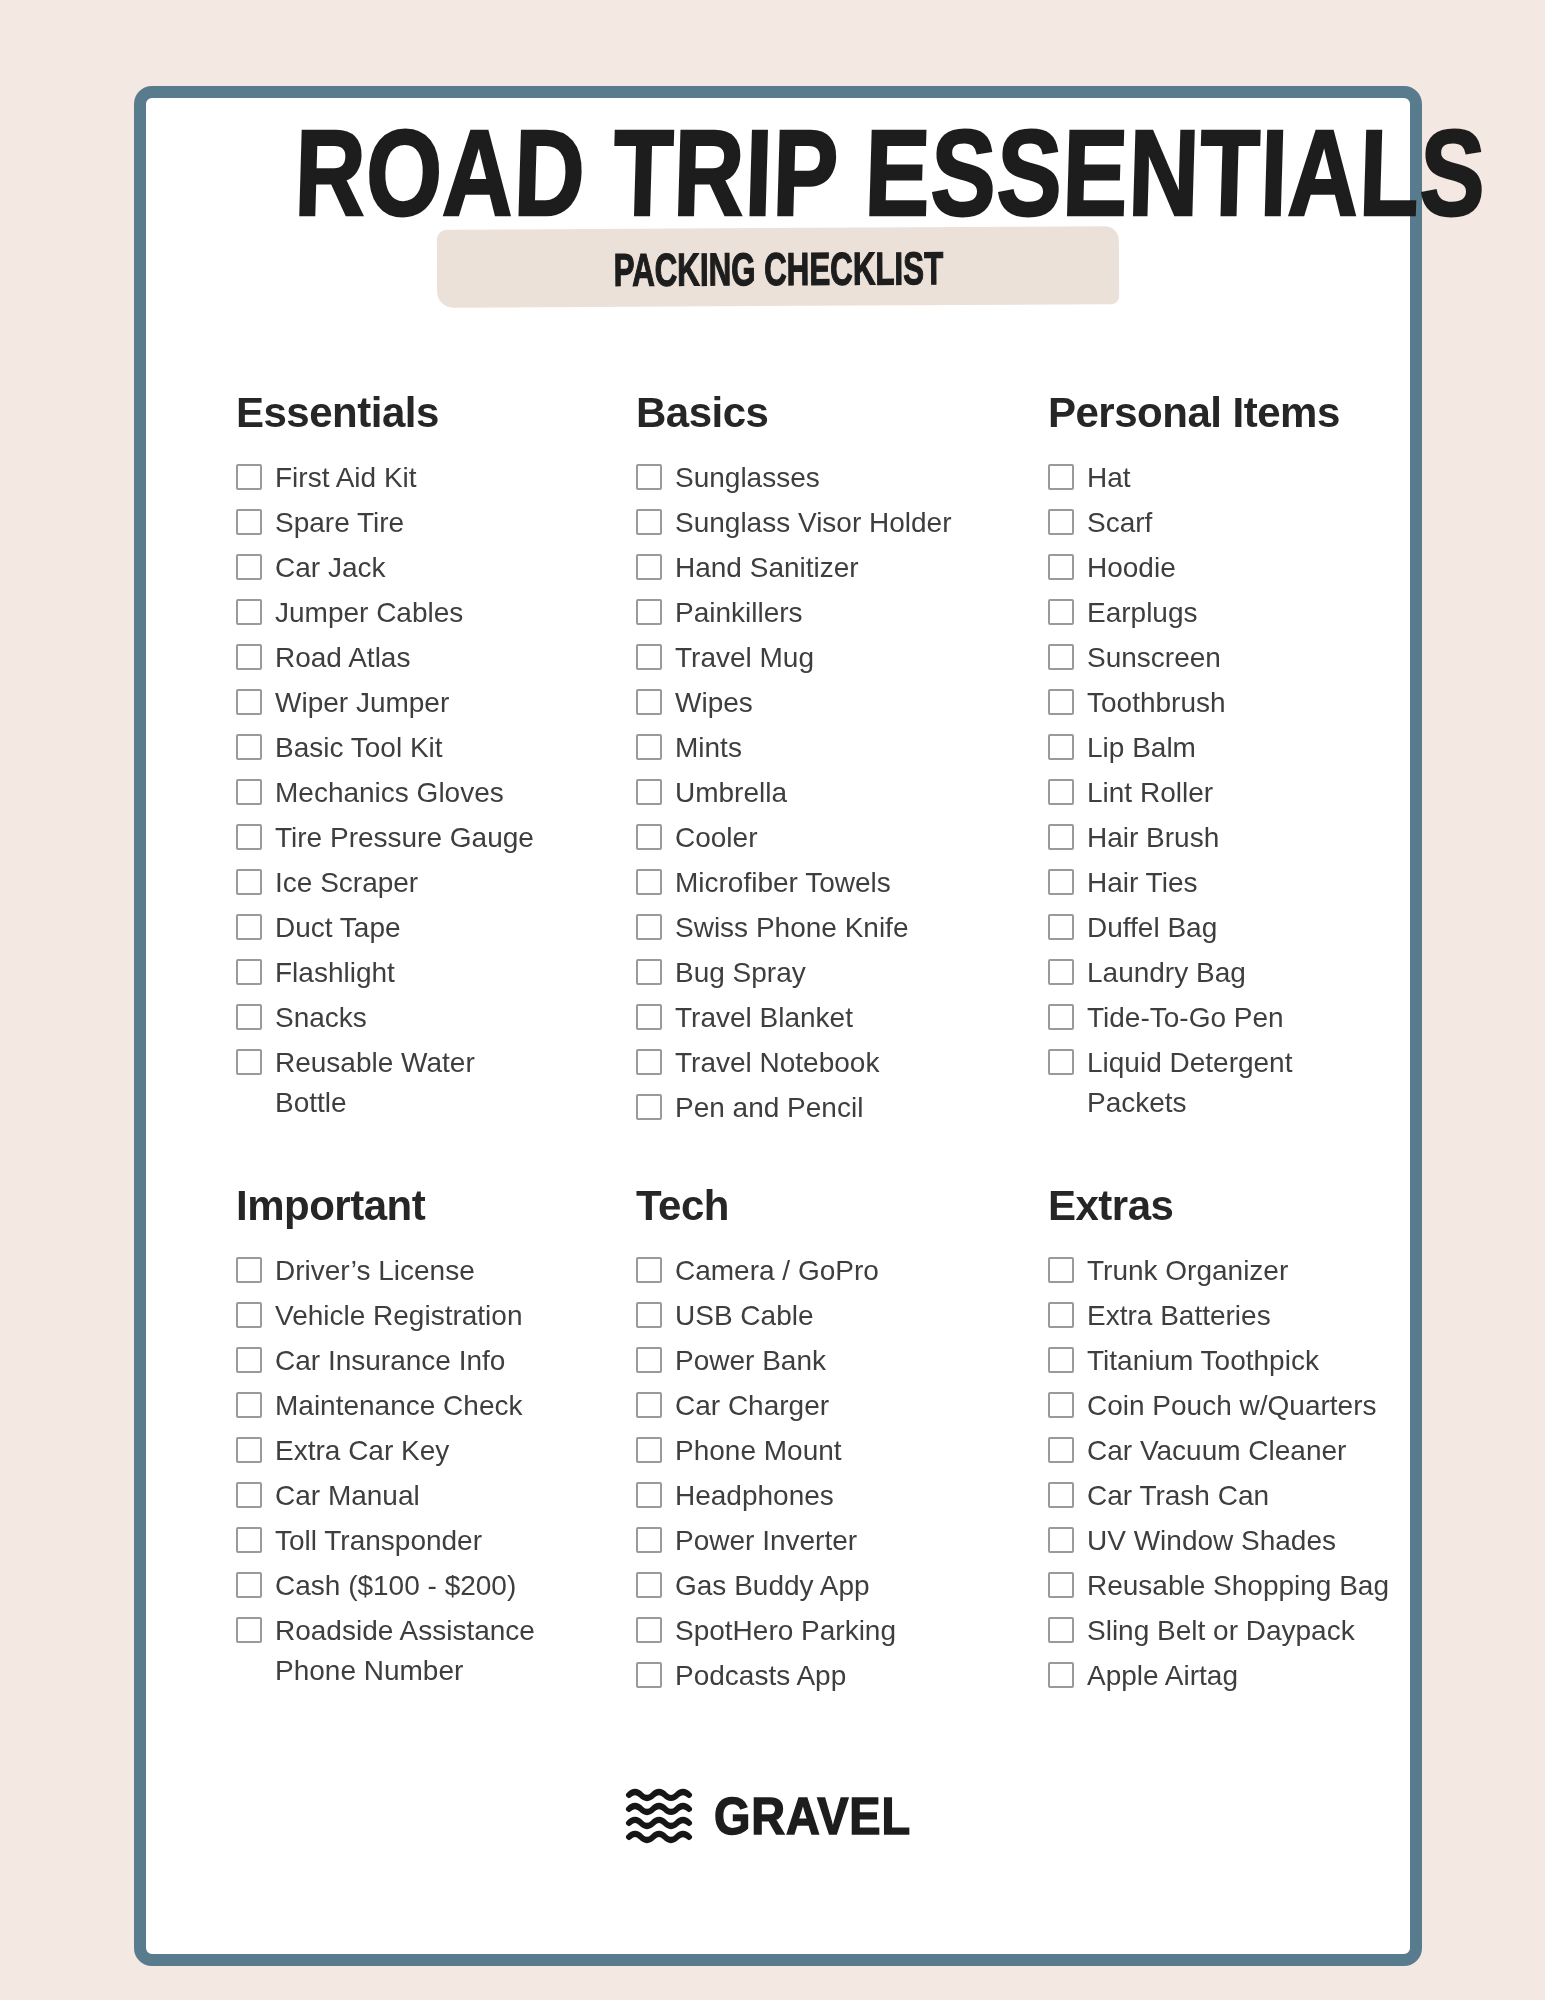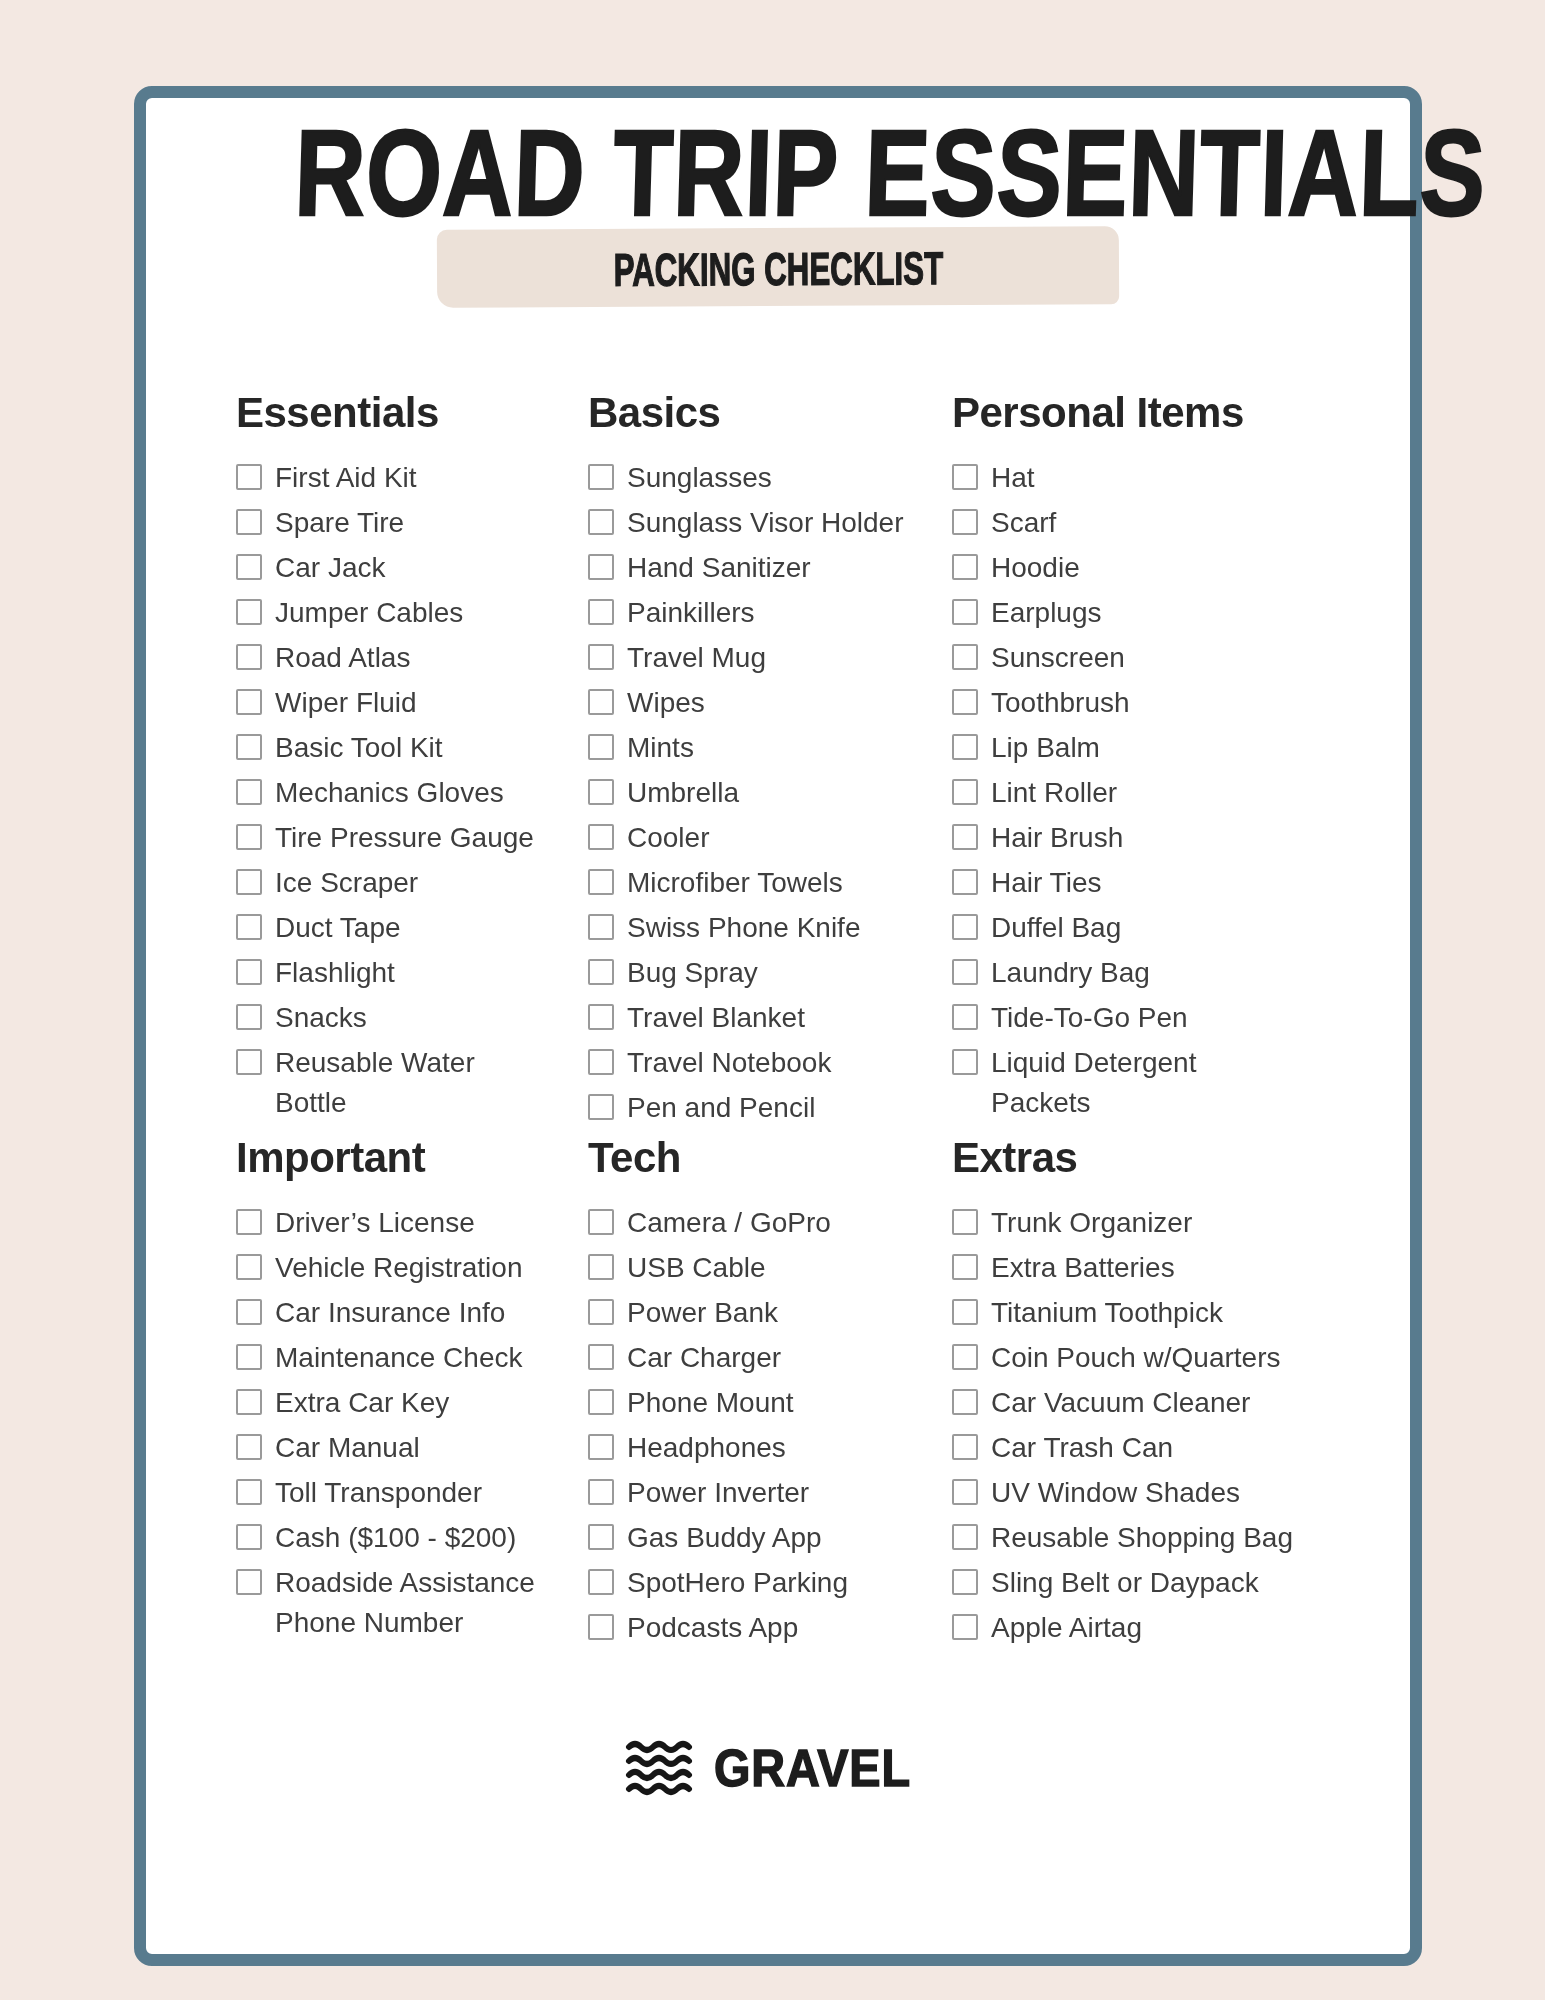--- a/index.html
+++ b/index.html
@@ -45,20 +45,21 @@
     font-size:46px;font-weight:700;color:var(--ink);
     -webkit-text-stroke:1.3px var(--ink);
     transform:scaleX(.68);transform-origin:center;
   }
   .grid{
     margin:82px 20px 0 90px;
     display:grid;
     grid-template-columns:352px 364px auto;
     column-gap:0;row-gap:0;
     align-items:start;
+    gap:48px;
   }
   .section-title{
     margin:0 0 20px 0;
     font-size:42px;line-height:50px;font-weight:700;
     color:var(--heading);letter-spacing:-.5px;
   }
   .item{display:flex;align-items:flex-start;margin:0 0 5px 0;}
   .checkbox{
     flex:0 0 auto;width:26px;height:26px;margin:6px 13px 0 0;
     background:#fff;border:2px solid var(--box-border);border-radius:2px;
@@ -113,21 +114,21 @@
         <div class="item">
           <span class="checkbox"></span>
           <span class="item-label">Jumper Cables</span>
         </div>
         <div class="item">
           <span class="checkbox"></span>
           <span class="item-label">Road Atlas</span>
         </div>
         <div class="item">
           <span class="checkbox"></span>
-          <span class="item-label">Wiper Fluid</span>
+          <span class="item-label">Wiper Jumper</span>
         </div>
         <div class="item">
           <span class="checkbox"></span>
           <span class="item-label">Basic Tool Kit</span>
         </div>
         <div class="item">
           <span class="checkbox"></span>
           <span class="item-label">Mechanics Gloves</span>
         </div>
         <div class="item">

